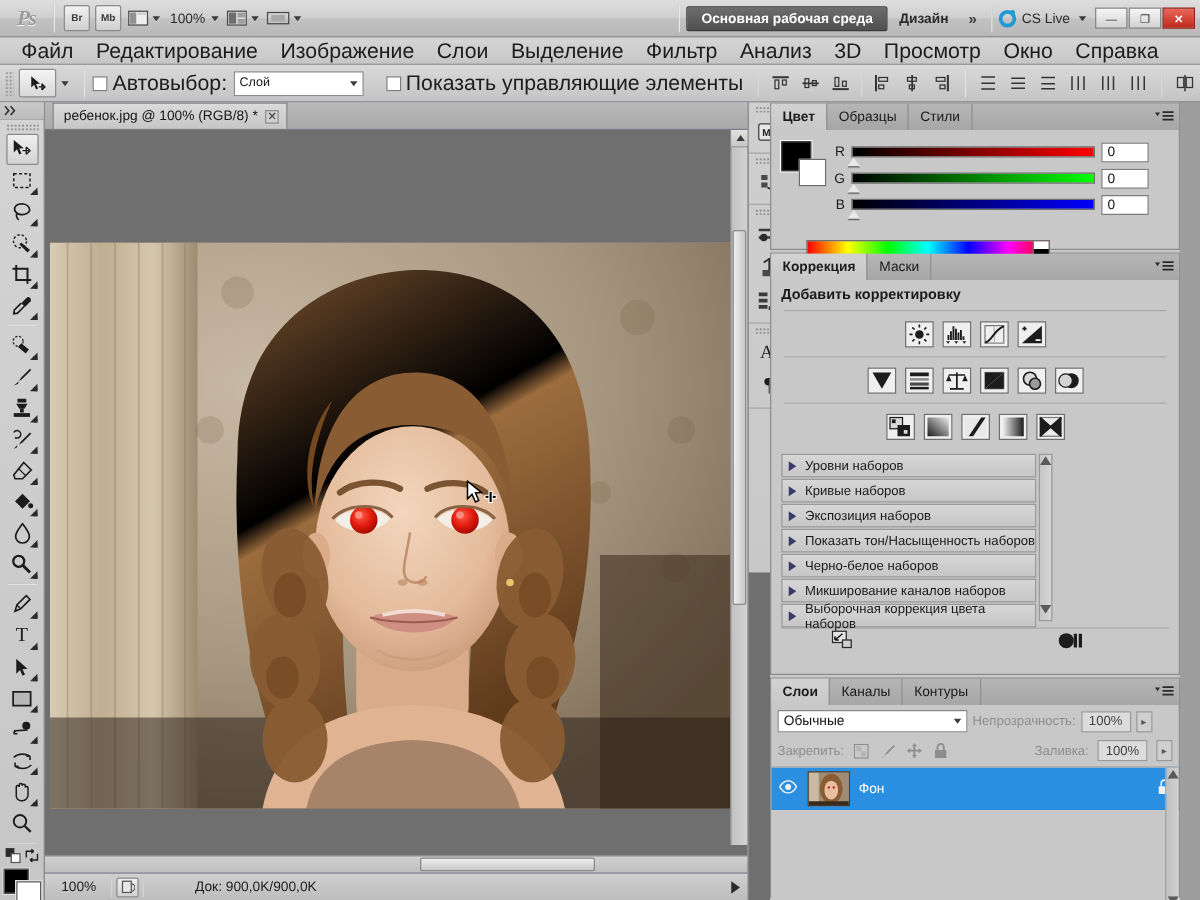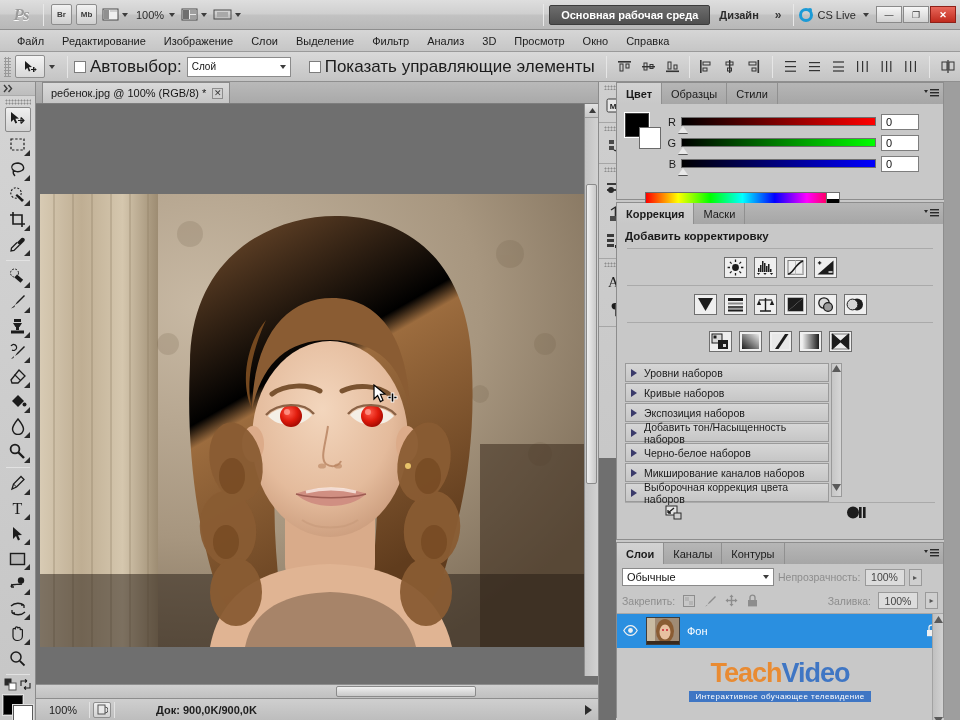--- a/index.html
+++ b/index.html
@@ -70,21 +70,21 @@
               border-color:#8e2018; font-weight:bold; }
 
   
   .menubar {
     position:absolute; left:0; top:30px; width:960px; height:22px;
     background: linear-gradient(180deg,#d6d6d6,#c6c6c6);
     border-bottom:1px solid #9a9a9a;
     display:flex; align-items:center; padding-left:8px;
   }
   .menu-item { padding:0 9px; height:32px; display:flex; align-items:center;
-               font-size:11px; color:#1c1c1c; }
+               font-size:17px; color:#1c1c1c; }
 
   
   .optionsbar {
     position:absolute; left:0; top:52px; width:960px; height:30px;
     background: linear-gradient(180deg,#d9d9d9,#c4c4c4);
     border-bottom:1px solid #8f8f8f;
     display:flex; align-items:center; padding-left:4px;
   }
   .grip { width:7px;height:20px;
     background-image: radial-gradient(circle, #8d8d8d 1px, transparent 1.2px);
@@ -158,21 +158,21 @@
     background:linear-gradient(180deg,#cfcfcf,#bdbdbd); border-top:1px solid #8d8d8d;
     display:flex;align-items:center; font-size:11px;color:#1c1c1c; }
   .zoombox { width:46px;height:16px;margin-left:4px;
      display:flex;align-items:center;justify-content:center;
      font-size:11px;color:#1c1c1c; }
   .sb-sep{width:1px;height:16px;background:#9a9a9a;border-right:1px solid #e2e2e2;
           margin:0 3px;}
   .sb-icn{width:18px;height:16px;border:1px solid #8f8f8f;border-radius:2px;
     background:linear-gradient(180deg,#eee,#d2d2d2);
     display:flex;align-items:center;justify-content:center;}
-  .docinfo{ flex:1; padding-left:38px;font-weight:bold; }
+  .docinfo{ flex:1; padding-left:38px; }
   .sb-arrow{ width:0;height:0;border-top:5px solid transparent;
     border-bottom:5px solid transparent;border-left:7px solid #2c2c2c;margin-right:6px;}
   
   .vscroll { position:absolute; right:0; top:22px; width:14px; height:572px;
      background:linear-gradient(90deg,#c2c2c2,#d2d2d2); border-left:1px solid #8e8e8e; }
   .vs-thumb { position:absolute;left:1px;top:80px;width:11px;height:300px;
      background:linear-gradient(90deg,#efefef,#c9c9c9); border:1px solid #8a8a8a;
      border-radius:2px; }
   .vs-btn{ width:14px;height:14px;display:flex;align-items:center;justify-content:center;
      background:linear-gradient(180deg,#e2e2e2,#c8c8c8); border-bottom:1px solid #9a9a9a;}
@@ -1073,21 +1073,21 @@
         <div class="prow">
           <span class="ptri"></span>
           <span>Кривые наборов</span>
         </div>
         <div class="prow">
           <span class="ptri"></span>
           <span>Экспозиция наборов</span>
         </div>
         <div class="prow">
           <span class="ptri"></span>
-          <span>Добавить тон/Насыщенность наборов</span>
+          <span>Показать тон/Насыщенность наборов</span>
         </div>
         <div class="prow">
           <span class="ptri"></span>
           <span>Черно-белое наборов</span>
         </div>
         <div class="prow">
           <span class="ptri"></span>
           <span>Микширование каналов наборов</span>
         </div>
         <div class="prow">
@@ -1206,26 +1206,20 @@
           </span>
           <span class="lname">Фон</span>
           <span>
             <svg width="11" height="13" viewBox="0 0 11 13">
               <path d="M3 6 V3.6 a2.5 2.5 0 0 1 5 0 V6" fill="none" stroke="#f0f0f0" stroke-width="1.3"></path>
               <rect x="1" y="6" width="9" height="6.2" fill="#f0f0f0"></rect>
             </svg>
           </span>
         </div>
 
-        <div class="watermark">
-          <div class="tv-line1">
-            <span class="o">Teach</span><span class="b">Video</span>
-          </div>
-          <div class="tv-line2">Интерактивное обучающее телевидение</div>
-        </div>
 
         <div class="ll-sb">
           <svg width="9" height="7" viewBox="0 0 9 7" style="display:block;margin:2px auto">
             <path d="M4.5 0 L9 7 H0 Z" fill="#5a5a5a"></path>
             </svg>
           <svg width="9" height="7" viewBox="0 0 9 7" style="display:block;margin:94px auto 0 auto">
             <path d="M4.5 7 L9 0 H0 Z" fill="#5a5a5a"></path>
             </svg>
         </div>
       </div>

